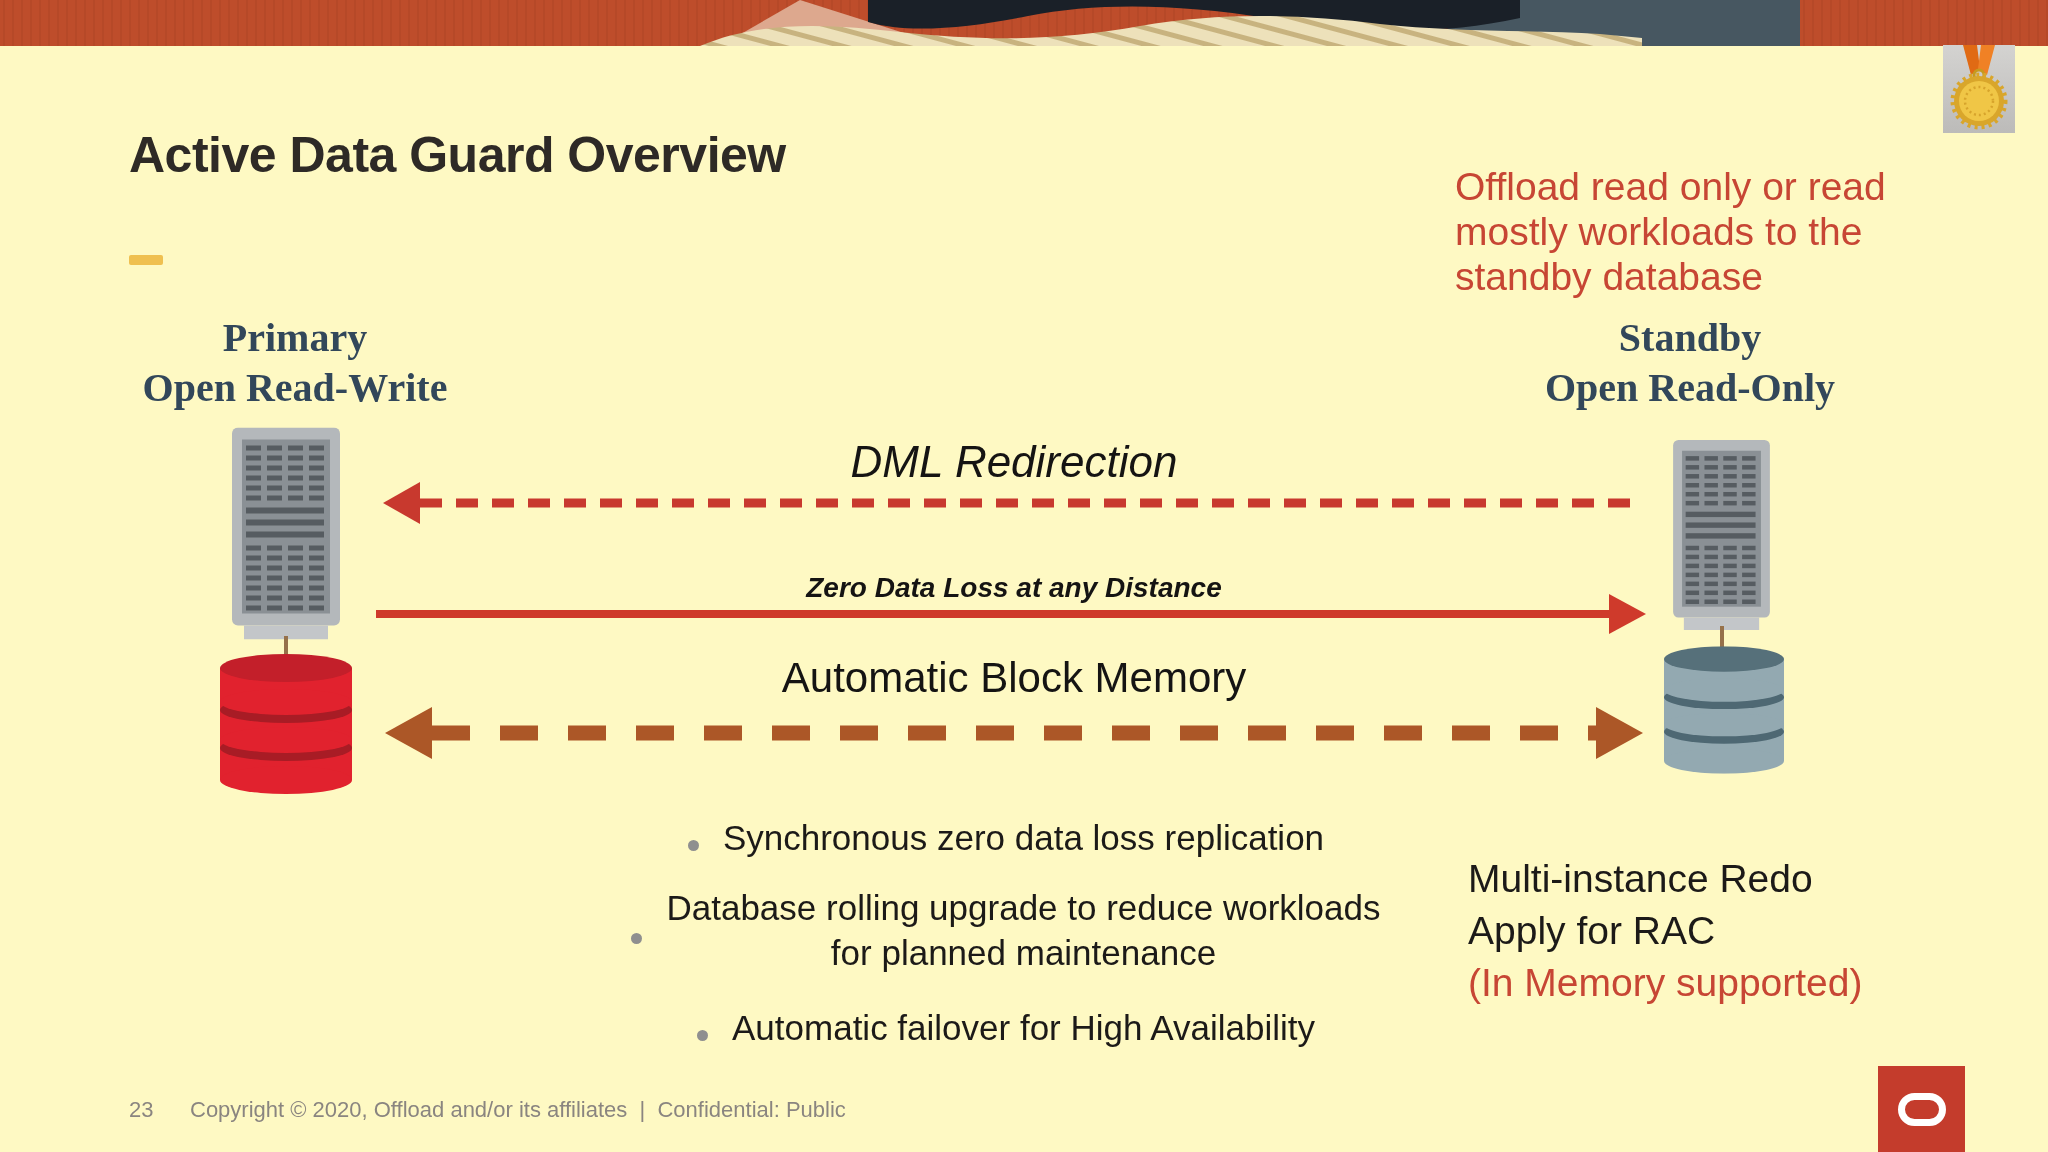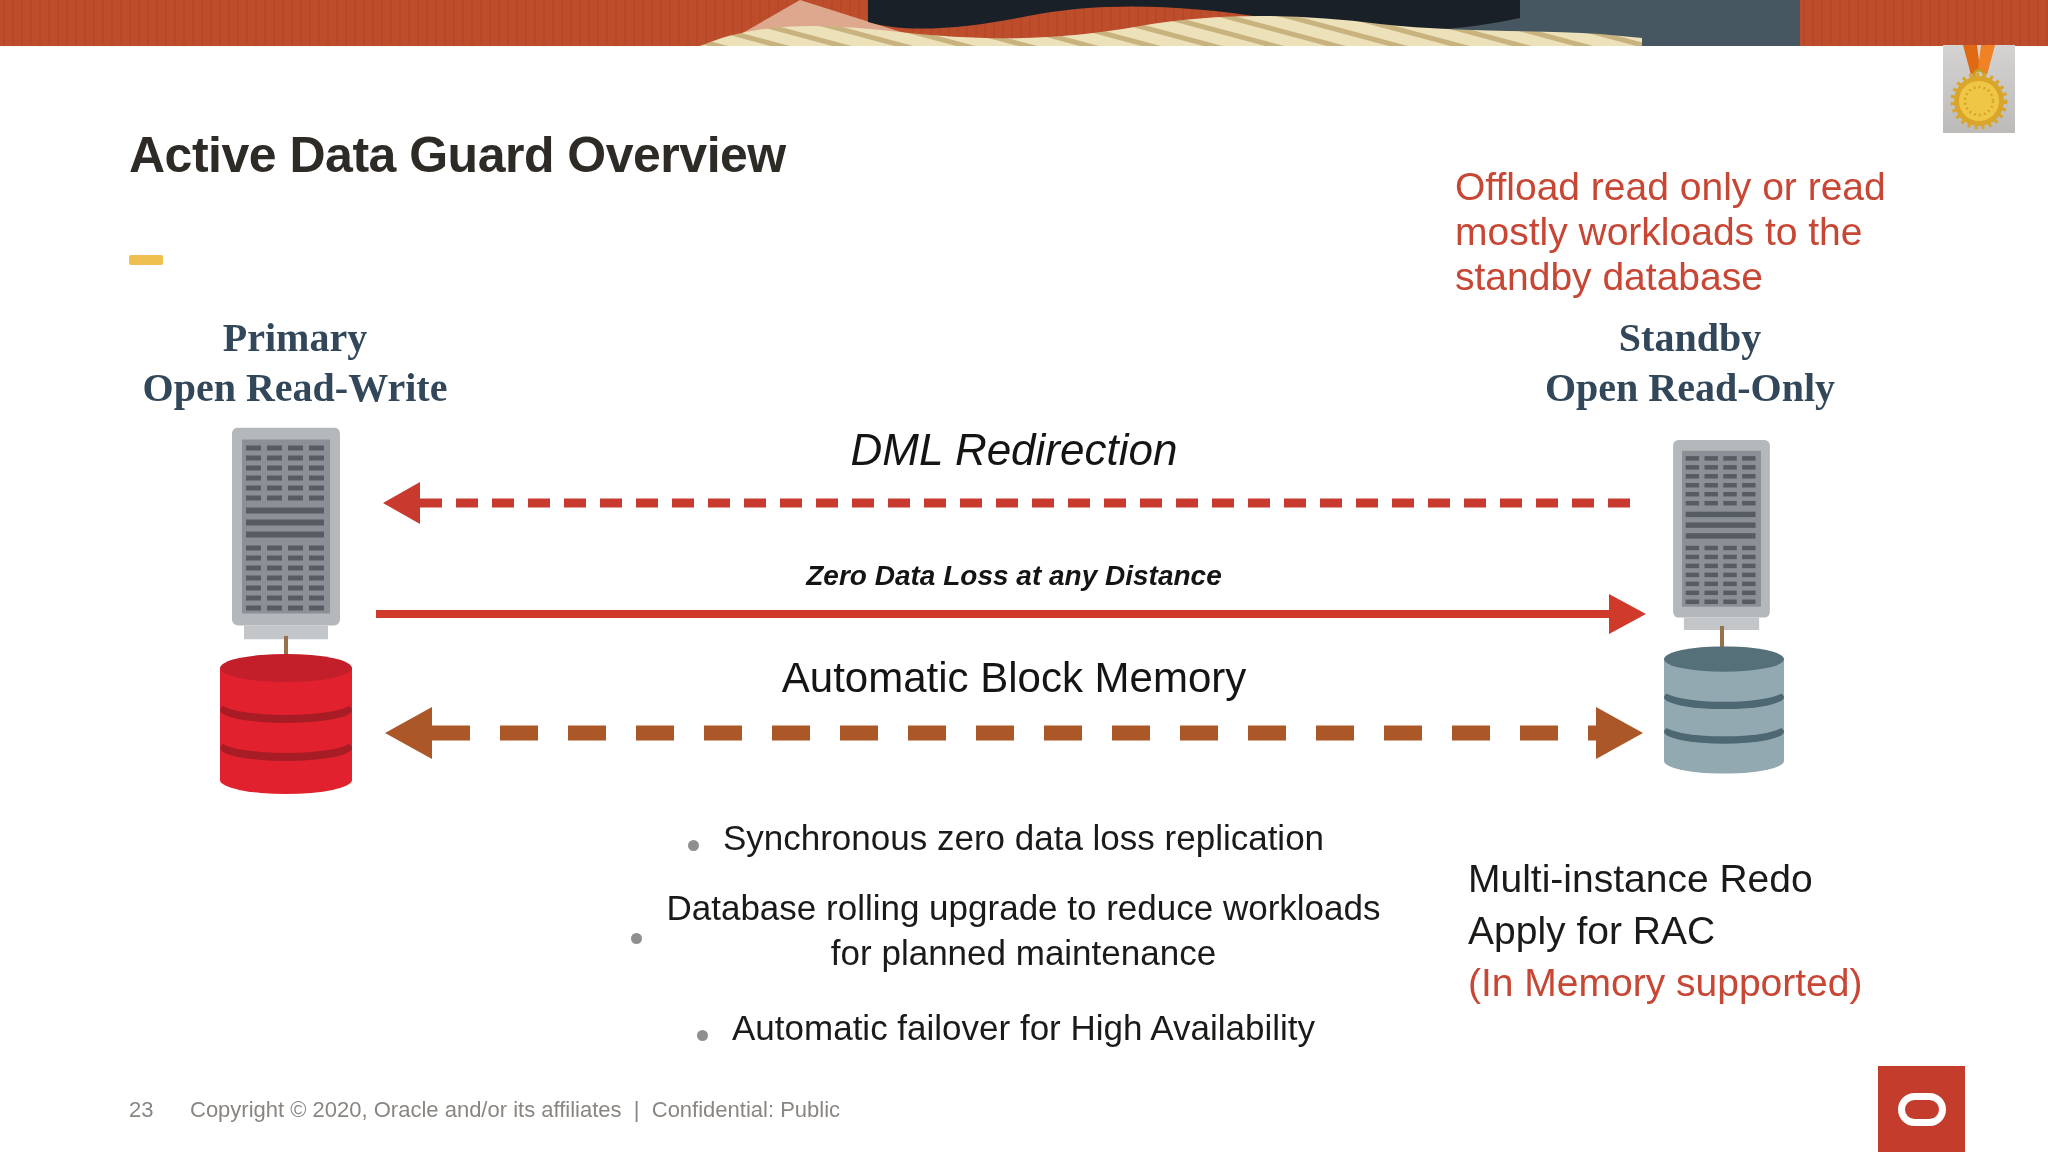--- a/index.html
+++ b/index.html
@@ -1,19 +1,19 @@
 <!DOCTYPE html>
 <html><head>
 <meta charset="utf-8">
 <style>
   html,body{margin:0;padding:0;background:#ddd;}
   .slide{
     position:relative;
     width:2048px;height:1152px;
-    background:#ffffff;
+    background:#fef9c3;
     overflow:hidden;
     font-family:"Liberation Sans", sans-serif;
   }
   
   .banner{position:absolute;left:0;top:0;width:2048px;height:46px;display:block;}
   
   .medal{position:absolute;left:1943px;top:45px;width:72px;height:88px;}
   
   .title{
     position:absolute;left:129px;top:92px;
@@ -38,21 +38,21 @@
   .node-label.primary{left:95px;}
   .node-label.standby{left:1490px;}
   
   .icon-abs{position:absolute;display:block;}
   
   .arrows{position:absolute;left:0;top:0;width:2048px;height:1152px;pointer-events:none;}
   
   .flow-label{
     position:absolute;left:514px;width:1000px;text-align:center;color:#151413;
   }
-  .flow-label.italic{font-style:italic;}
+  .flow-label.italic{font-style:italic;margin-top:12px;}
   .flow-dml{top:425px;font-size:44px;}
   .flow-zdl{top:560px;font-size:28px;font-weight:bold;}
   .flow-abr{top:654px;font-size:42px;}
   
   .bullet{
     position:absolute;left:374px;width:1264px;
     display:flex;justify-content:center;align-items:center;gap:24px;
   }
   .bullet .dot{
     width:11px;height:11px;border-radius:50%;background:#8F8F8F;
@@ -283,19 +283,19 @@
     <span class="btxt">Automatic failover for High Availability</span>
   </div>
 
   <div class="caption">
     <div class="main">Multi-instance Redo
 Apply for RAC</div>
     <div class="mem">(In Memory supported)</div>
   </div>
 
   <div class="footer-page">23</div>
-  <div class="footer-text">Copyright © 2020, Oracle and/or its affiliates  |  Confidential: Public</div>
+  <div class="footer-text">Copyright © 2020, Offload and/or its affiliates  |  Confidential: Public</div>
 
   <div class="oracle-logo">
     <div class="o"></div>
   </div>
 
 </div>
 
 </body></html>

